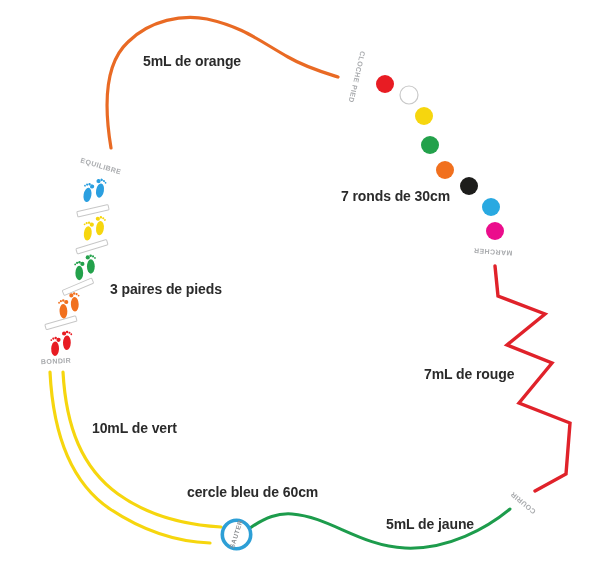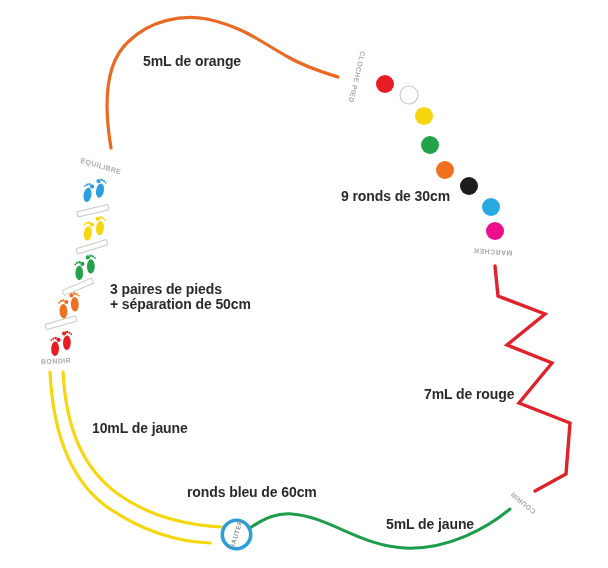--- a/index.html
+++ b/index.html
@@ -94,32 +94,31 @@
           <use href="#feet-pair"></use>
         </g>
         <g fill="#e81c23" transform="translate(61,344) rotate(-12)">
           <use href="#feet-pair"></use>
         </g>
       </g>
   </svg>
 
   <div class="main-label" style="left:143px;top:54px;">5mL de orange</div>
 
-  <div class="main-label" style="left:341px;top:189px;">9 ronds de 30cm</div>
+  <div class="main-label" style="left:341px;top:189px;">7 ronds de 30cm</div>
 
   <div class="main-label" style="left:110px;top:282px;">
     <div>3 paires de pieds</div>
-    <div>+ séparation de 50cm</div>
   </div>
 
-  <div class="main-label" style="left:424px;top:367px;margin-top:20px;">7mL de rouge</div>
+  <div class="main-label" style="left:424px;top:367px;">7mL de rouge</div>
 
-  <div class="main-label" style="left:92px;top:421px;">10mL de jaune</div>
+  <div class="main-label" style="left:92px;top:421px;">10mL de vert</div>
 
-  <div class="main-label" style="left:187px;top:485px;">ronds bleu de 60cm</div>
+  <div class="main-label" style="left:187px;top:485px;">cercle bleu de 60cm</div>
 
   <div class="main-label" style="left:386px;top:517px;">5mL de jaune</div>
 
   <div class="station-label" style="left:101px;top:166px;transform:translate(-50%,-50%) rotate(17deg);">EQUILIBRE</div>
 
   <div class="station-label" style="left:357px;top:77px;transform:translate(-50%,-50%) rotate(103deg);">CLOCHE PIED</div>
 
   <div class="station-label" style="left:493px;top:252px;transform:translate(-50%,-50%) rotate(184deg);">MARCHER</div>
 
   <div class="station-label" style="left:523px;top:503px;transform:translate(-50%,-50%) rotate(220deg);">COURIR</div>

